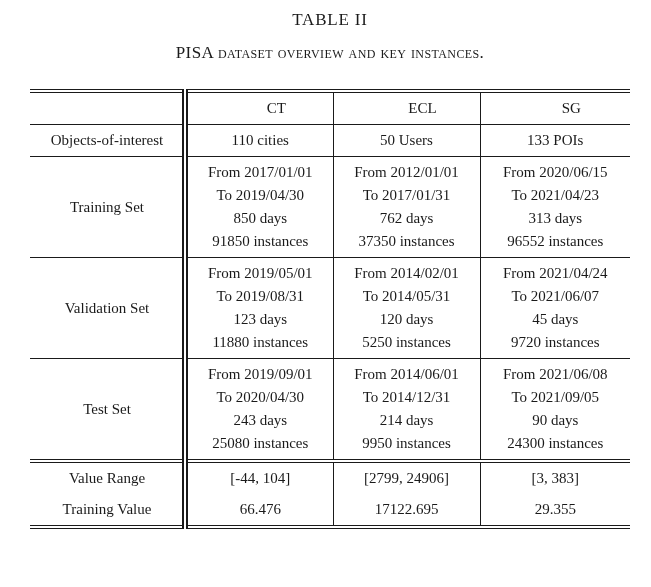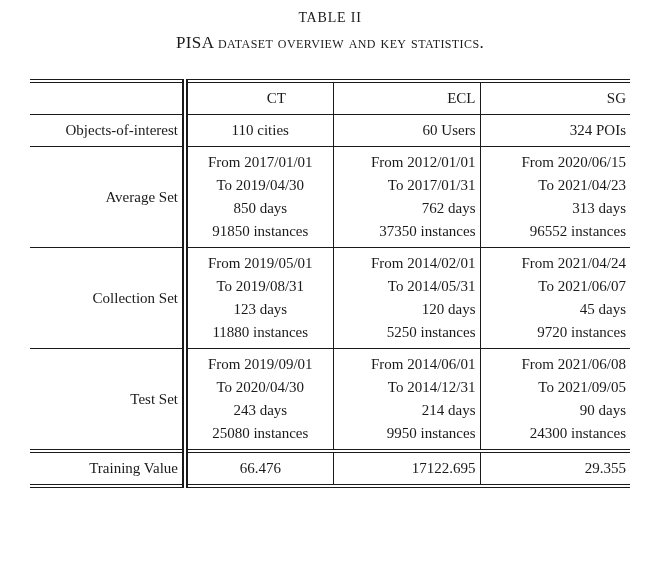--- a/index.html
+++ b/index.html
@@ -13,23 +13,23 @@
   }
   .page {
     width: 600px;
     margin: 10px 21px 0 30px;
   }
   .caption {
     text-align: center;
     margin-bottom: 26px;
   }
   .caption .title {
-    font-size: 14px;
+    font-size: 17px;
     letter-spacing: 0.8px;
-    margin-bottom: 7px;
+    margin-bottom: 13px;
     font-family: Liberation Serif, serif;
   }
   .caption .subtitle {
     font-size: 17px;
     font-variant: small-caps;
     letter-spacing: 0.4px;
   }
   table.data-table {
     border-collapse: collapse;
     width: 600px;
@@ -42,40 +42,39 @@
   col.c-sg    { width: 150px; }
 
   td {
     padding: 4px 4px;
     text-align: center;
     vertical-align: middle;
     line-height: 23px;
     white-space: pre-line;
   }
   td.label {
-    text-align: right;
+    text-align: center;
     padding-left: 6px;
     border-right: 6px double #1a1a1a;
   }
   td.vbar {
     border-left: 1.5px solid #1a1a1a;
-    text-align: right;
   }
   tr.rule-top td    { border-top: 4px double #1a1a1a; padding-left: 36px; }
   tr.rule-below td  { border-bottom: 1.5px solid #1a1a1a; }
   tr.rule-dbl td    { border-bottom: 4px double #1a1a1a; }
 </style>
 </head>
 <body>
 
 <div class="page">
 
   <div class="caption">
     <div class="title">TABLE II</div>
-    <div class="subtitle">PISA dataset overview and key statistics.</div>
+    <div class="subtitle">PISA dataset overview and key instances.</div>
   </div>
 
   <table class="data-table">
     <colgroup>
       <col class="c-label">
       <col class="c-ct">
       <col class="c-ecl">
       <col class="c-sg">
     </colgroup>
 
@@ -83,43 +82,43 @@
         <tr class="rule-top rule-below">
       <td class="label"></td>
       <td>CT</td>
       <td class="vbar">ECL</td>
       <td class="vbar">SG</td>
     </tr>
 
     <tr class="rule-below">
       <td class="label">Objects-of-interest</td>
       <td>110 cities</td>
-      <td class="vbar">60 Users</td>
-      <td class="vbar">324 POIs</td>
+      <td class="vbar">50 Users</td>
+      <td class="vbar">133 POIs</td>
     </tr>
 
 
     <tr class="rule-below">
-      <td class="label">Average Set</td>
+      <td class="label">Training Set</td>
       <td>From 2017/01/01
 To 2019/04/30
 850 days
 91850 instances</td>
       <td class="vbar">From 2012/01/01
 To 2017/01/31
 762 days
 37350 instances</td>
       <td class="vbar">From 2020/06/15
 To 2021/04/23
 313 days
 96552 instances</td>
     </tr>
 
     <tr class="rule-below">
-      <td class="label">Collection Set</td>
+      <td class="label">Validation Set</td>
       <td>From 2019/05/01
 To 2019/08/31
 123 days
 11880 instances</td>
       <td class="vbar">From 2014/02/01
 To 2014/05/31
 120 days
 5250 instances</td>
       <td class="vbar">From 2021/04/24
 To 2021/06/07
@@ -136,20 +135,26 @@
       <td class="vbar">From 2014/06/01
 To 2014/12/31
 214 days
 9950 instances</td>
       <td class="vbar">From 2021/06/08
 To 2021/09/05
 90 days
 24300 instances</td>
     </tr>
 
+    <tr>
+      <td class="label">Value Range</td>
+      <td>[-44, 104]</td>
+      <td class="vbar">[2799, 24906]</td>
+      <td class="vbar">[3, 383]</td>
+    </tr>
 
     <tr class="rule-dbl">
       <td class="label">Training Value</td>
       <td>66.476</td>
       <td class="vbar">17122.695</td>
       <td class="vbar">29.355</td>
     </tr>
 
   </tbody>
     </table>

